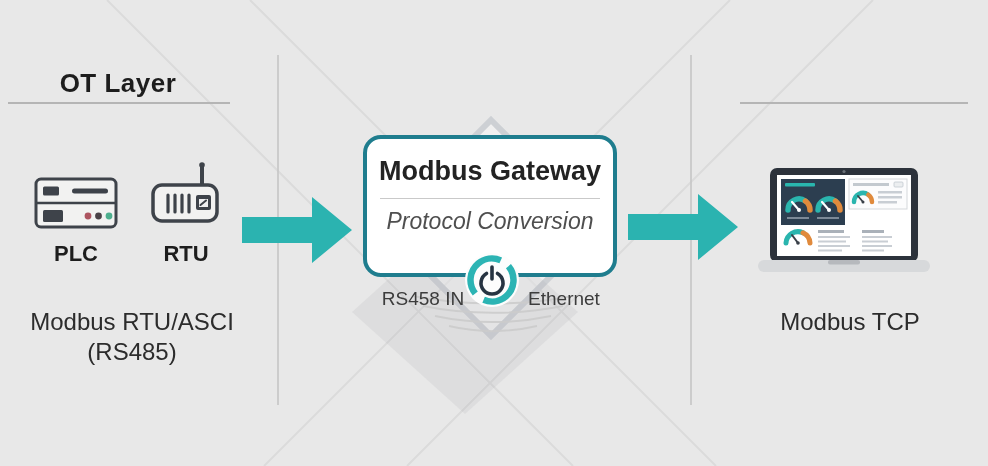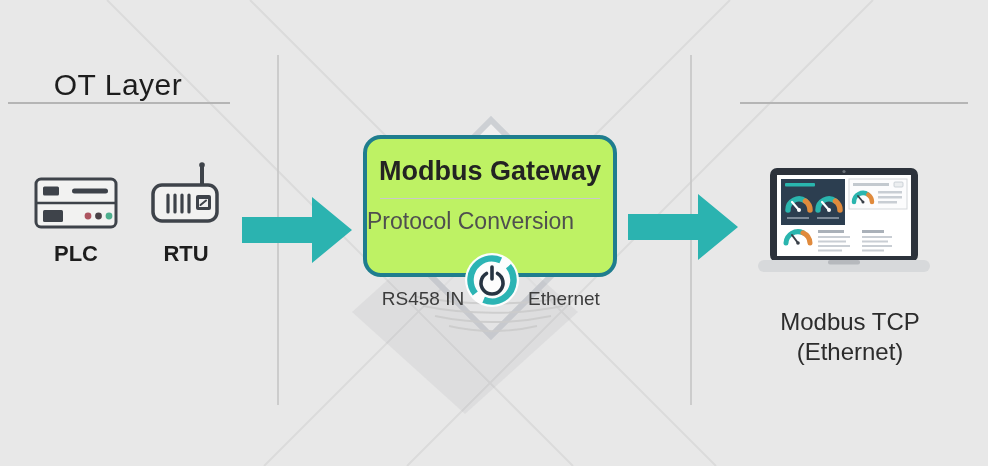--- a/index.html
+++ b/index.html
@@ -21,21 +21,21 @@
   #wm-text{
     z-index:5;left:392px;top:128px;width:200px;height:210px;
     font-size:168px;font-weight:bold;line-height:200px;text-align:center;
     color:rgba(138,154,173,0.30);letter-spacing:-10px;pointer-events:none;
     font-family:"DejaVu Sans","Liberation Sans",sans-serif;
   }
   #wm-waves{z-index:5;left:405px;top:292px;pointer-events:none;}
 
   
   .layer-title{
-    font-size:30px;font-weight:normal;color:#1d1d1d;text-align:center;
+    font-size:26px;font-weight:bold;color:#1d1d1d;text-align:center;
     letter-spacing:.5px;z-index:4;
   }
   .title-rule{height:2px;background:#b5b5b5;z-index:4;}
 
   
   #ot-title{left:0;top:68px;width:236px;}
   #ot-rule{left:8px;top:102px;width:222px;}
   #plc-icon{left:34px;top:177px;z-index:3;}
   #rtu-icon{left:149px;top:159px;z-index:3;}
   .device-label{font-size:22px;font-weight:bold;color:#1d1d1d;text-align:center;z-index:4;}
@@ -44,27 +44,27 @@
   .bus-label{font-size:24px;color:#2c2c2c;text-align:center;line-height:30px;z-index:4;}
   #ot-bus{left:4px;top:307px;width:256px;}
   #it-bus{left:728px;top:307px;width:244px;text-align:center;}
 
   
   .flow-arrow{z-index:3;}
 
   
   #gateway-card{
     left:363px;top:135px;width:254px;height:142px;box-sizing:border-box;
-    background:#bef264;border:4px solid #1f7d8e;border-radius:18px;z-index:3;
+    background:#ffffff;border:4px solid #1f7d8e;border-radius:18px;z-index:3;
   }
   #gateway-title{
     margin-top:17px;text-align:center;font-size:27px;font-weight:bold;color:#232323;
   }
   #gateway-divider{margin:11px 13px 0 13px;height:1px;background:#c9c9c9;}
-  #gateway-subtitle{margin-top:9px;text-align:left;font-size:23px;color:#4f4f4f;}
+  #gateway-subtitle{margin-top:9px;text-align:center;font-size:23px;color:#4f4f4f;font-style:italic;}
   #power-icon{left:464px;top:252px;z-index:6;}
   .port-label{font-size:19px;color:#3c3c3c;text-align:center;z-index:6;}
   #port-left{left:373px;top:288px;width:100px;}
   #port-right{left:524px;top:288px;width:80px;}
 
   
   #it-title{left:734px;top:68px;width:236px;}
   #it-rule{left:740px;top:102px;width:228px;}
   #laptop-icon{left:758px;top:166px;z-index:3;}
 </style>
@@ -117,20 +117,24 @@
       <line x1="40" y1="36" x2="40" y2="53"></line>
     </g>
     <rect x="47" y="36" width="15" height="15" rx="2" fill="#3e434a"></rect>
     <rect x="50" y="40" width="9" height="8" fill="#ffffff" opacity="0.92"></rect>
     <path d="M 51.5 46 L 57 41.5" stroke="#3e434a" stroke-width="2" stroke-linecap="round"></path>
   </svg>
 
   <div class="abs device-label" id="plc-label">PLC</div>
   <div class="abs device-label" id="rtu-label">RTU</div>
 
+  <div class="abs bus-label" id="ot-bus">
+    <div>Modbus RTU/ASCI</div>
+    <div>(RS485)</div>
+  </div>
 
   <svg class="abs flow-arrow" style="left:242px;top:194px" width="110" height="72" viewBox="0 0 110 72">
     <polygon points="0,23 70,23 70,3 110,36 70,69 70,49 0,49" fill="#2bb3b0"></polygon>
   </svg>
   <svg class="abs flow-arrow" style="left:628px;top:191px" width="110" height="72" viewBox="0 0 110 72">
     <polygon points="0,23 70,23 70,3 110,36 70,69 70,49 0,49" fill="#2bb3b0"></polygon>
   </svg>
 
   <div class="abs" id="gateway-card">
     <div id="gateway-title">Modbus Gateway</div>
@@ -209,16 +213,15 @@
     <rect x="104" y="74.5" width="26" height="2" fill="#c9ced4"></rect>
     <rect x="104" y="79" width="30" height="2" fill="#c9ced4"></rect>
     <rect x="104" y="83.5" width="22" height="2" fill="#c9ced4"></rect>
 
     <rect x="0" y="94" width="172" height="12" rx="6" fill="#d7d9db"></rect>
     <rect x="70" y="94" width="32" height="4.5" rx="2" fill="#b6b9bd"></rect>
   </svg>
 
   <div class="abs bus-label" id="it-bus">
     <div>Modbus TCP</div>
-    <div>(Ethernet)</div>
   </div>
 
 </div>
 
 </body></html>

